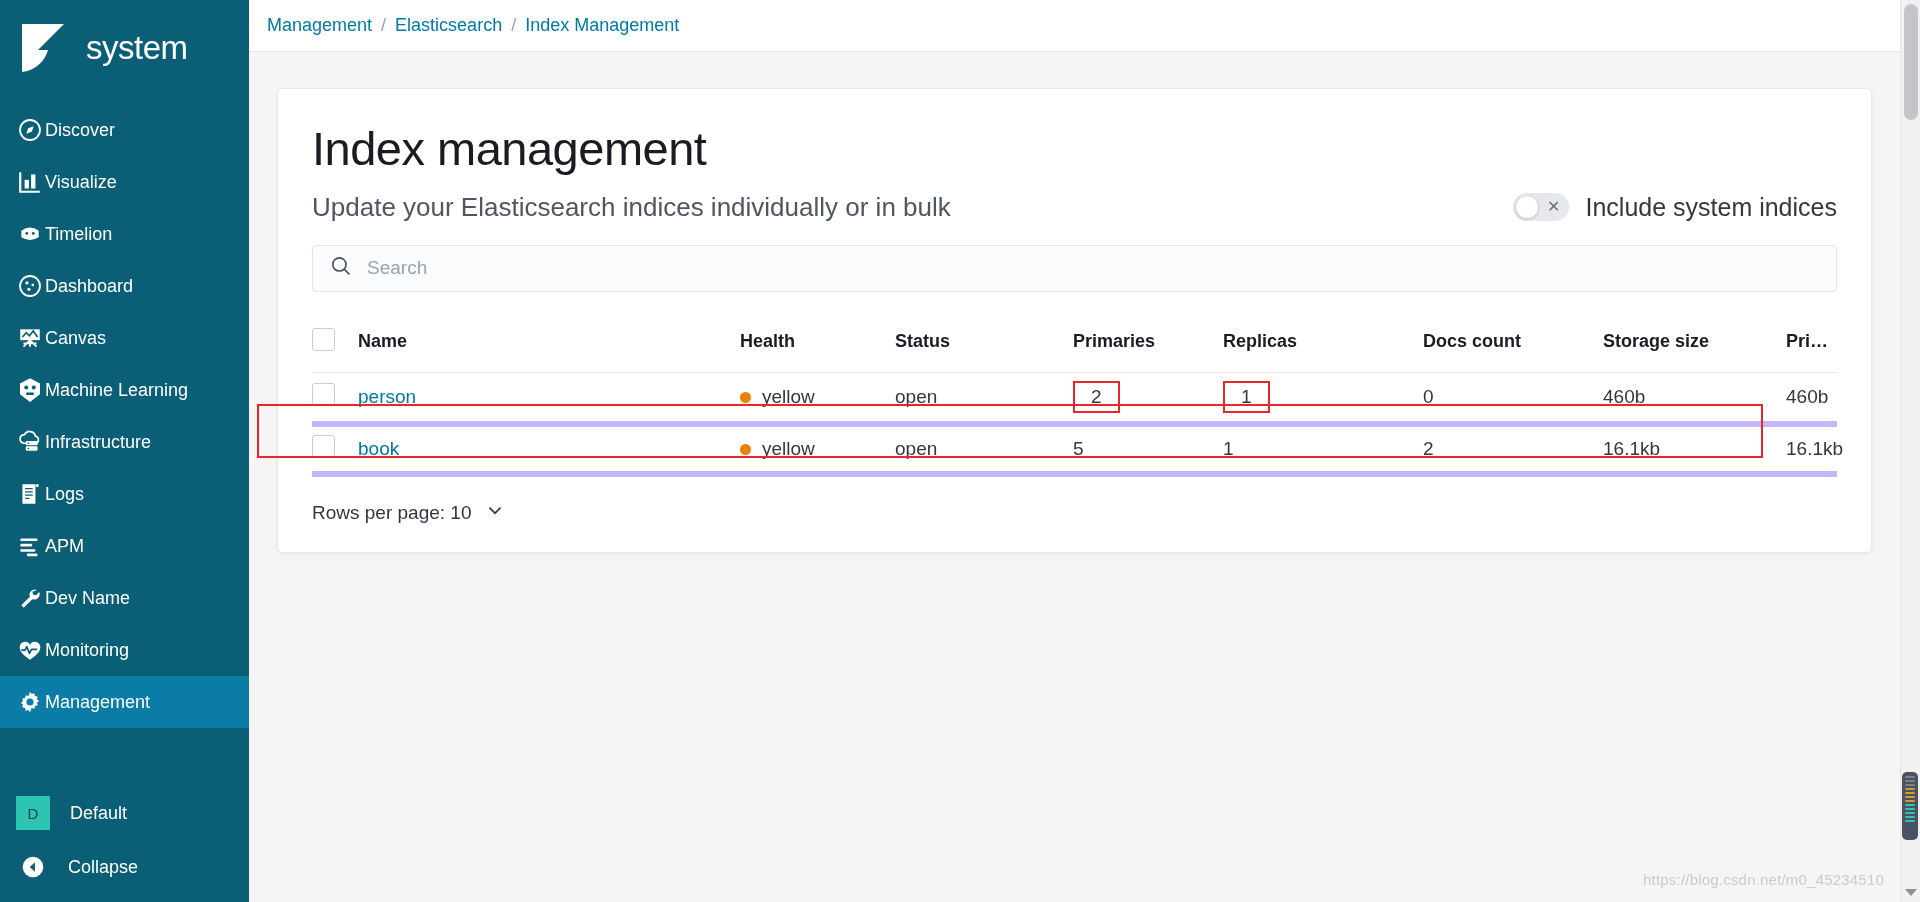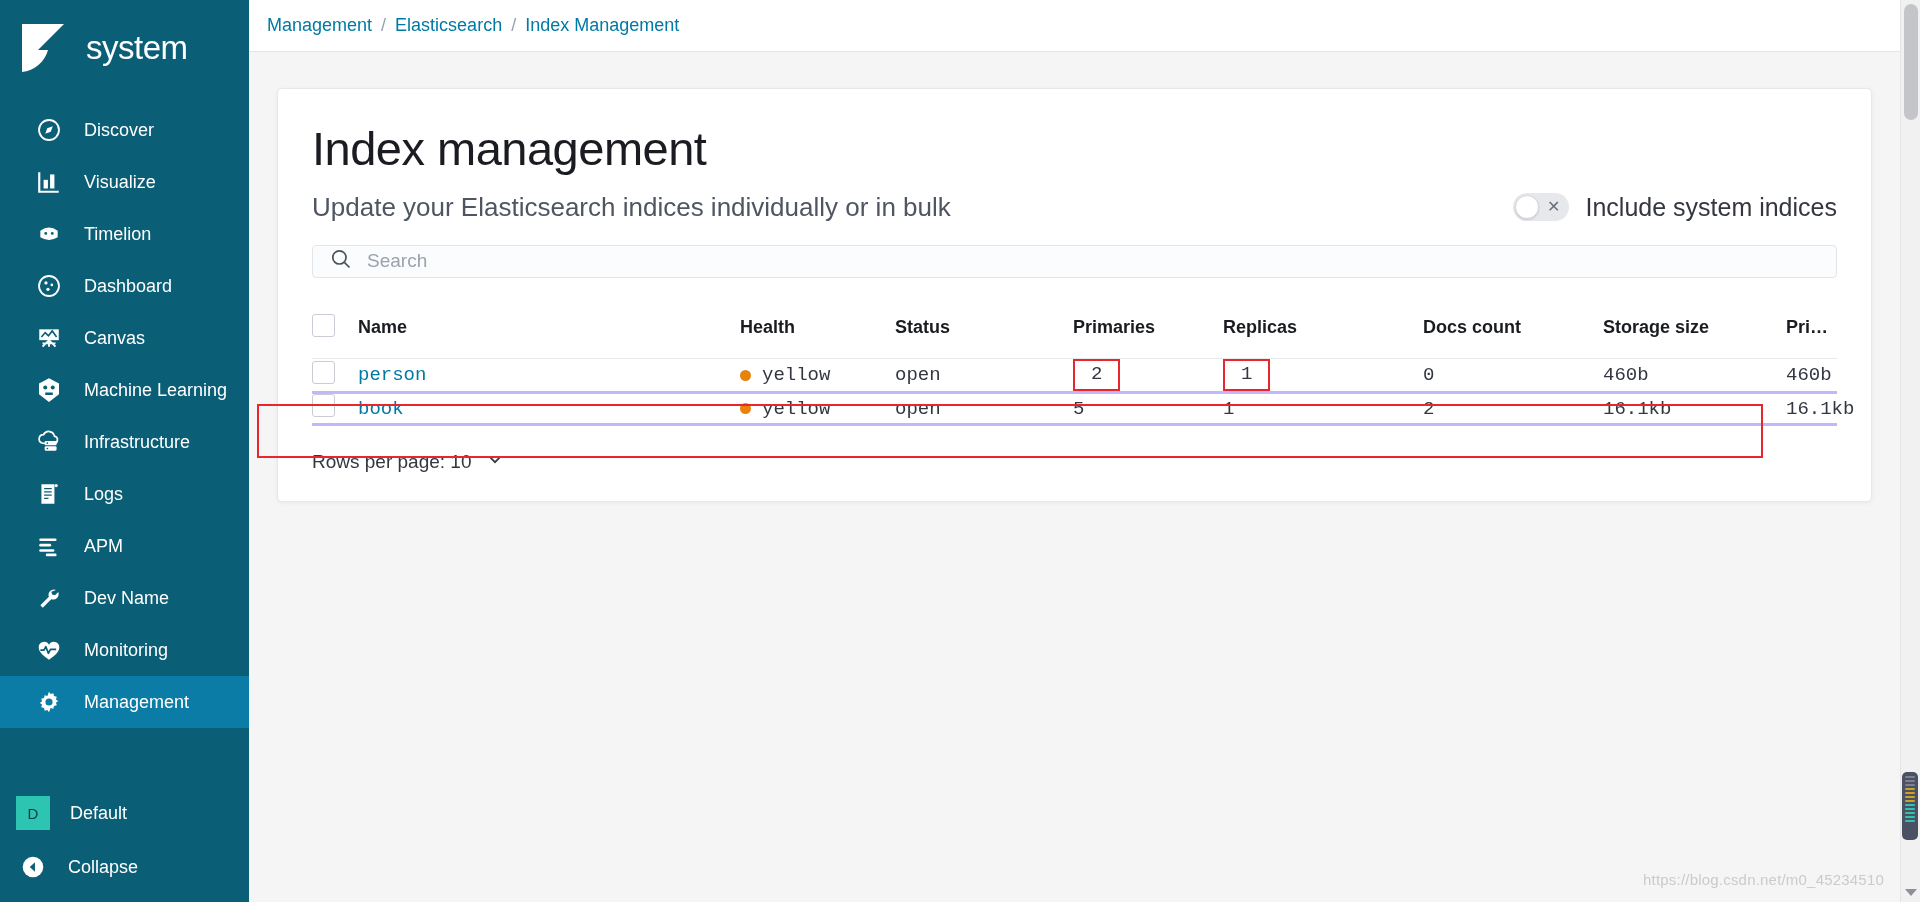--- a/index.html
+++ b/index.html
@@ -29,22 +29,21 @@
   .brand-text {
     font-size: 33px;
     font-weight: 400;
     letter-spacing: -0.5px;
     color: #ffffff;
   }
   .nav { margin-top: 8px; }
   .nav-item {
     height: 52px;
     display: flex; align-items: center;
-    padding-left: 34px;
-    gap: 20px;
+    padding-left: 15px;
     cursor: pointer;
     color: #e8f3f6;
   }
   .nav-item.active { background: #0a7ca5; }
   .nav-icon {
     width: 30px; height: 30px; flex: 0 0 30px;
     display: flex; align-items: center; justify-content: center;
   }
   .nav-icon svg { display: block; }
   .nav-label { font-size: 18px; color: #ffffff; white-space: nowrap; }
@@ -135,21 +134,21 @@
   }
   .switch .xmark {
     position: absolute; right: 9px; top: 50%;
     transform: translateY(-50%);
     font-size: 16px; color: #69707d; line-height: 1;
   }
   .toggle-label { font-size: 25px; color: #343741; white-space: nowrap; }
 
   .searchbar {
     margin-top: 22px;
-    height: 33px;
+    height: 47px;
     background: #fbfcfd;
     border: 1px solid #e2e5e9;
     border-radius: 4px;
     display: flex; align-items: center;
     padding: 12px 16px;
     gap: 14px;
   }
   .searchbar input {
     border: 0; outline: none; background: transparent;
     font-size: 19px; color: #343741;
@@ -172,24 +171,23 @@
     color: #1a1c21;
     padding: 10px 0 16px 0;
     border-bottom: 1px solid #e6e8ea;
     white-space: nowrap;
     overflow: hidden;
     text-overflow: ellipsis;
   }
   table.idx td {
     font-size: 19px;
     color: #343741;
-    padding: 0 0;
-    border-bottom: 3px solid #c4b5fd;
+    padding: 8px 0;
+    border-bottom: 6px solid #c4b5fd;
     white-space: nowrap;
-    font-family: Liberation Mono, monospace;
   }
   .col-cb   { width: 46px; }
   .col-name { width: 382px; }
   .col-health { width: 155px; }
   .col-status { width: 178px; }
   .col-prim { width: 150px; }
   .col-rep  { width: 200px; }
   .col-docs { width: 180px; }
   .col-size { width: 183px; }
   .col-psize{ width: auto; }

